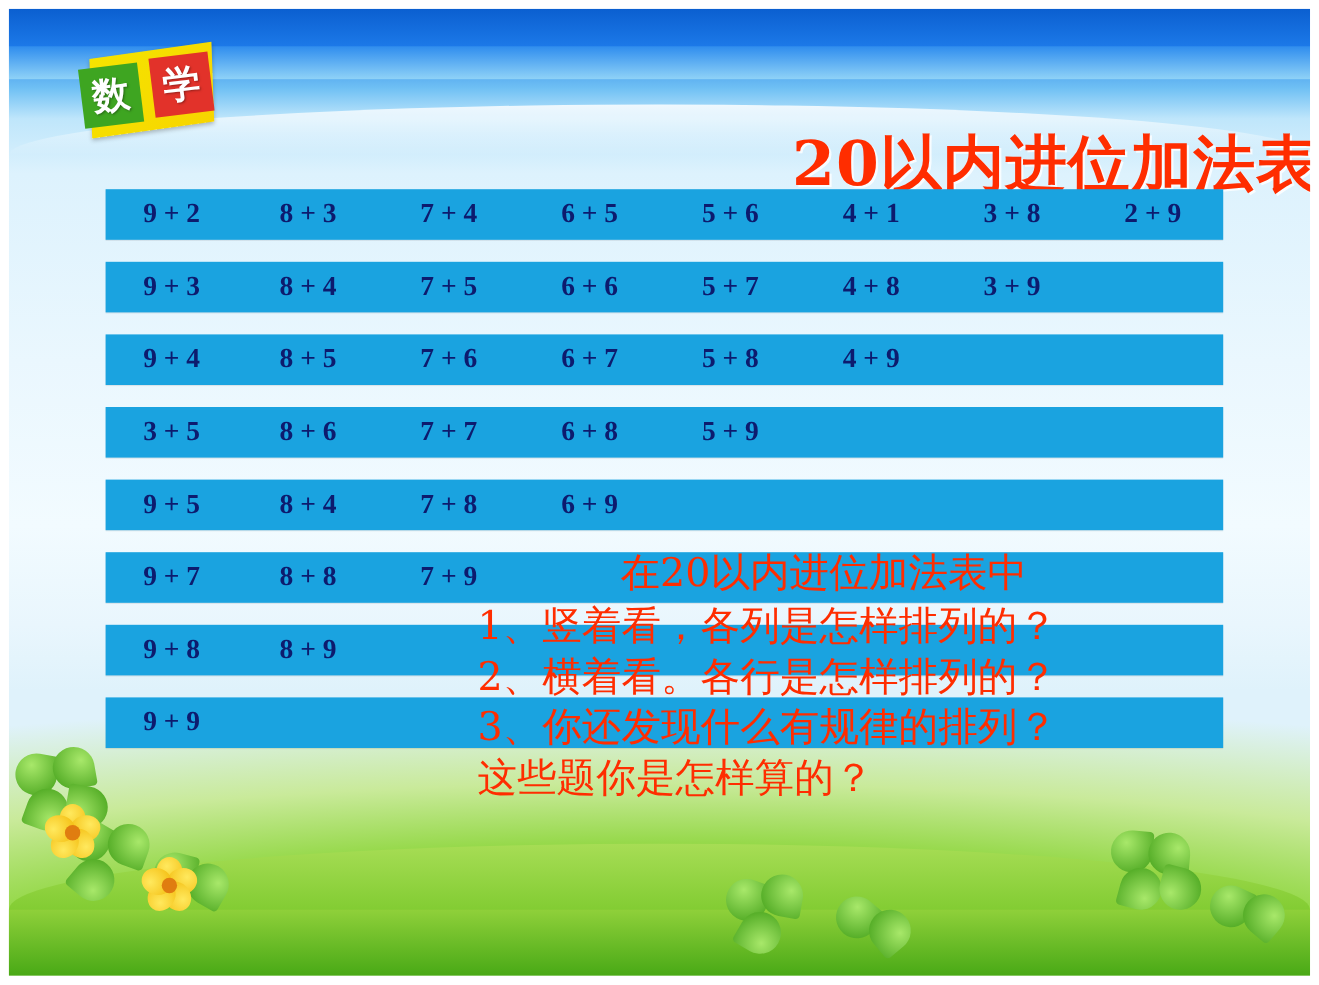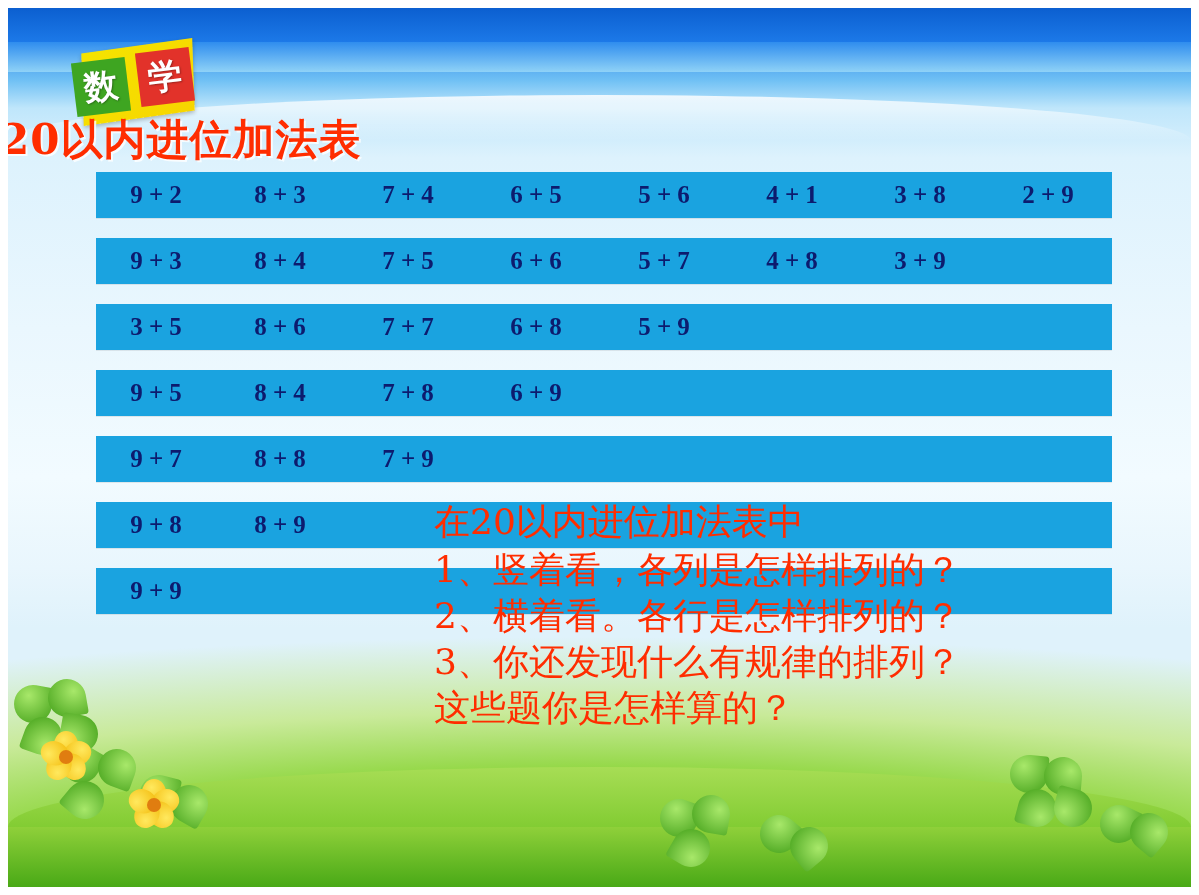--- a/index.html
+++ b/index.html
@@ -143,23 +143,23 @@
     font-family: "DejaVu Serif", serif;
     font-size: 30px;
     font-weight: bold;
     color: #e8207d;
     letter-spacing: 3px;
   }
 
   .slide-title {
     position: absolute;
     left: 0; right: 0; top: 112px;
-    text-align: left;
+    text-align: right;
     font-family: "DejaVu Serif", serif;
-    font-size: 42px;
+    font-size: 56px;
     font-weight: bold;
     color: #ff2d00;
     text-shadow: 2px 2px 0 rgba(255,255,255,0.8);
     letter-spacing: 1px;
   }
 
   
   .rows {
     position: absolute;
     left: 96px;
@@ -190,20 +190,21 @@
     position: absolute;
     left: 434px;
     top: 500px;
     width: 720px;
     font-family: "DejaVu Serif", serif;
     color: #ff2d00;
     line-height: 1.22;
   }
   .q-head {
     font-size: 36px;
+    margin-left: 130px;
     margin-bottom: 4px;
     white-space: nowrap;
   }
   .q-line {
     font-size: 36px;
     margin-bottom: 2px;
     white-space: nowrap;
   }
 </style>
 </head>
@@ -295,20 +296,28 @@
     <div class="row">
       <span class="cell">9 + 3</span>
       <span class="cell">8 + 4</span>
       <span class="cell">7 + 5</span>
       <span class="cell">6 + 6</span>
       <span class="cell">5 + 7</span>
       <span class="cell">4 + 8</span>
       <span class="cell">3 + 9</span>
     </div>
     <div class="row">
+      <span class="cell">9 + 4</span>
+      <span class="cell">8 + 5</span>
+      <span class="cell">7 + 6</span>
+      <span class="cell">6 + 7</span>
+      <span class="cell">5 + 8</span>
+      <span class="cell">4 + 9</span>
+    </div>
+    <div class="row">
       <span class="cell">3 + 5</span>
       <span class="cell">8 + 6</span>
       <span class="cell">7 + 7</span>
       <span class="cell">6 + 8</span>
       <span class="cell">5 + 9</span>
     </div>
     <div class="row">
       <span class="cell">9 + 5</span>
       <span class="cell">8 + 4</span>
       <span class="cell">7 + 8</span>

